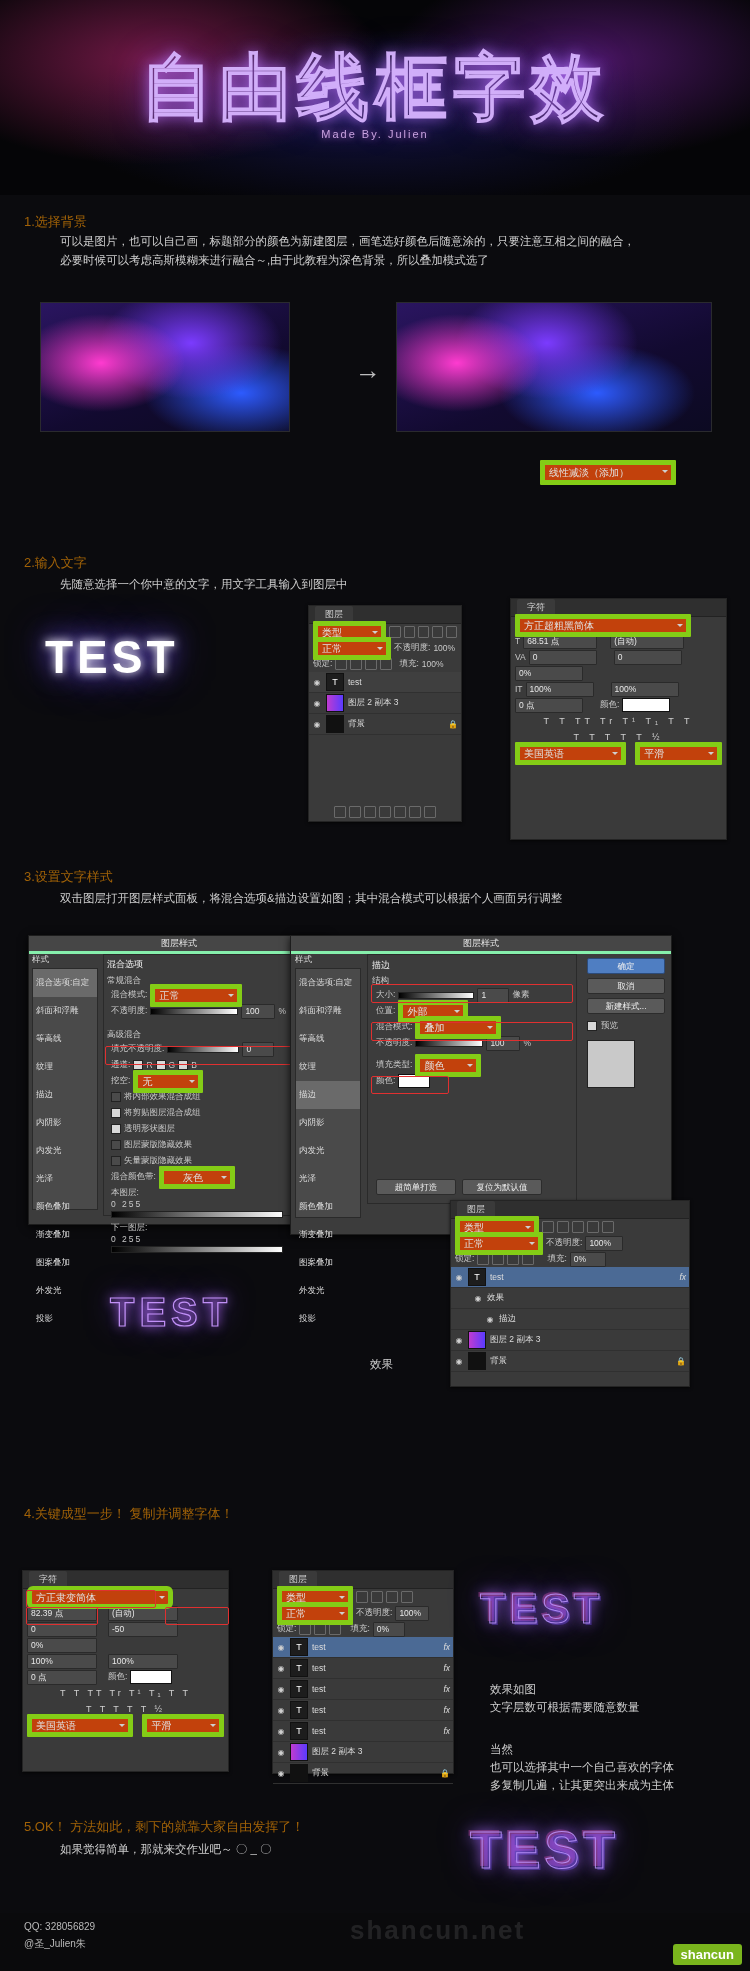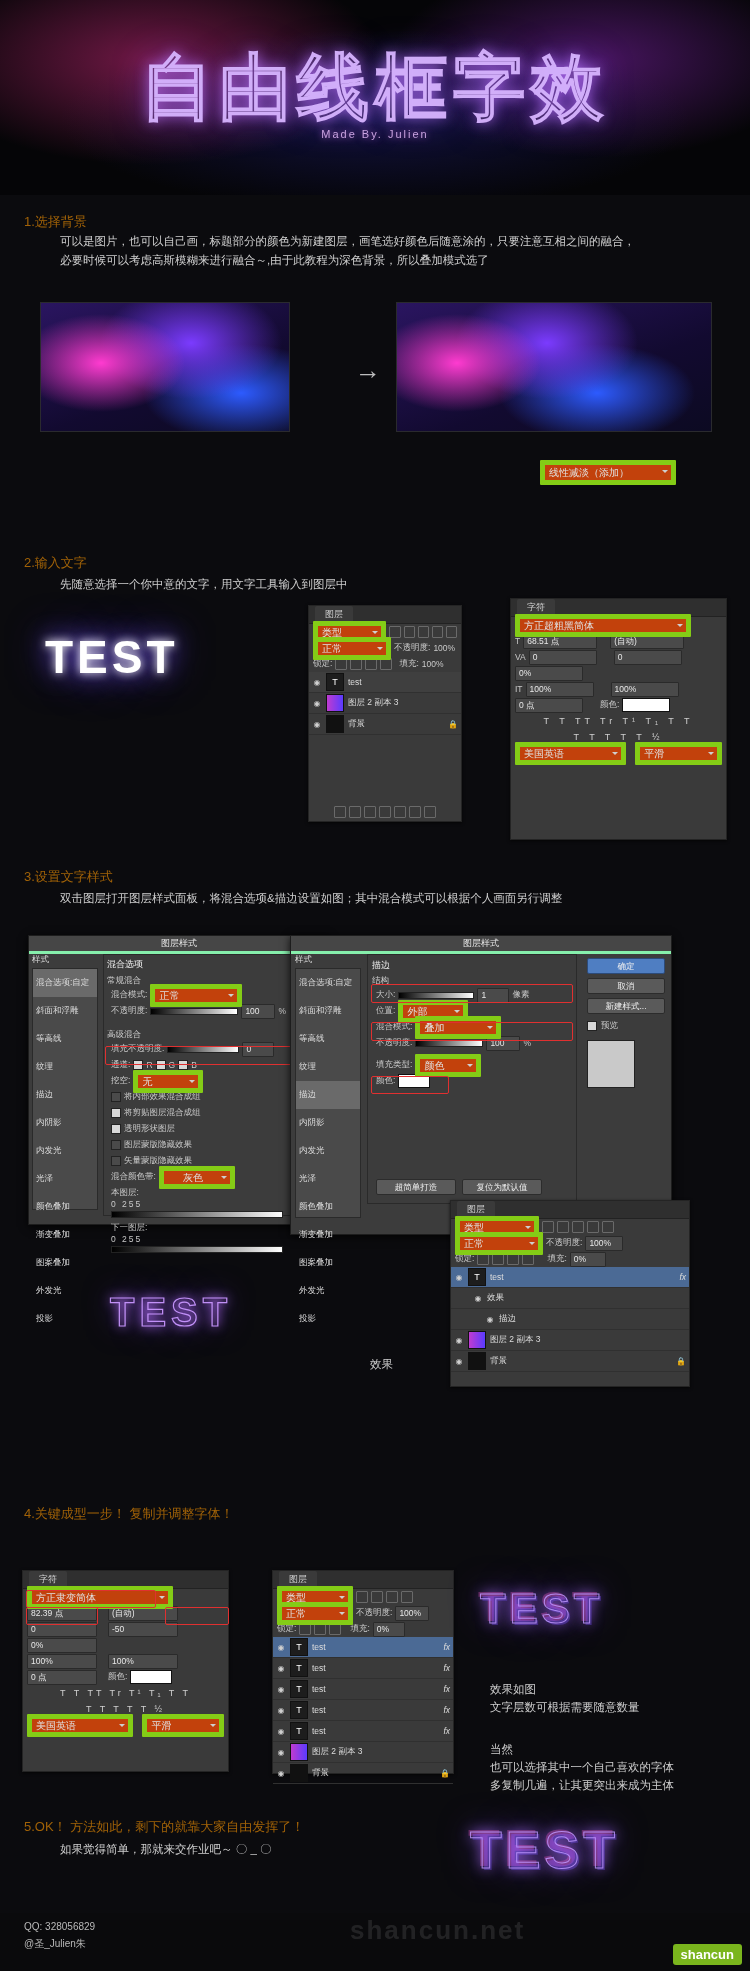--- a/index.html
+++ b/index.html
@@ -444,21 +444,21 @@
   <div class="abs test-outline" style="left:110px;top:1290px;">TEST</div>
   <div class="abs body-t" style="left:370px;top:1355px;">效果</div>
 
   <div class="abs sec-h" style="left:24px;top:1505px;">4.关键成型一步！ 复制并调整字体！</div>
 
   <div class="panel" style="left:22px;top:1570px;width:205px;height:200px;">
     <div class="panel-tab">
         <span class="tt">字符</span>
       </div>
     <div class="row">
-        <span class="sel" style="width:120px;">方正隶变简体</span>
+        <span class="sel" style="width:120px;border-radius:6px;">方正隶变简体</span>
       </div>
     <div class="row">
       <span class="inp" style="width:62px;">82.39 点</span>
       <span class="inp" style="width:62px;margin-left:8px;">(自动)</span>
     </div>
     <div class="row">
       <span class="inp" style="width:62px;">0</span>
       <span class="inp" style="width:62px;margin-left:8px;">-50</span>
     </div>
     <div class="row">

